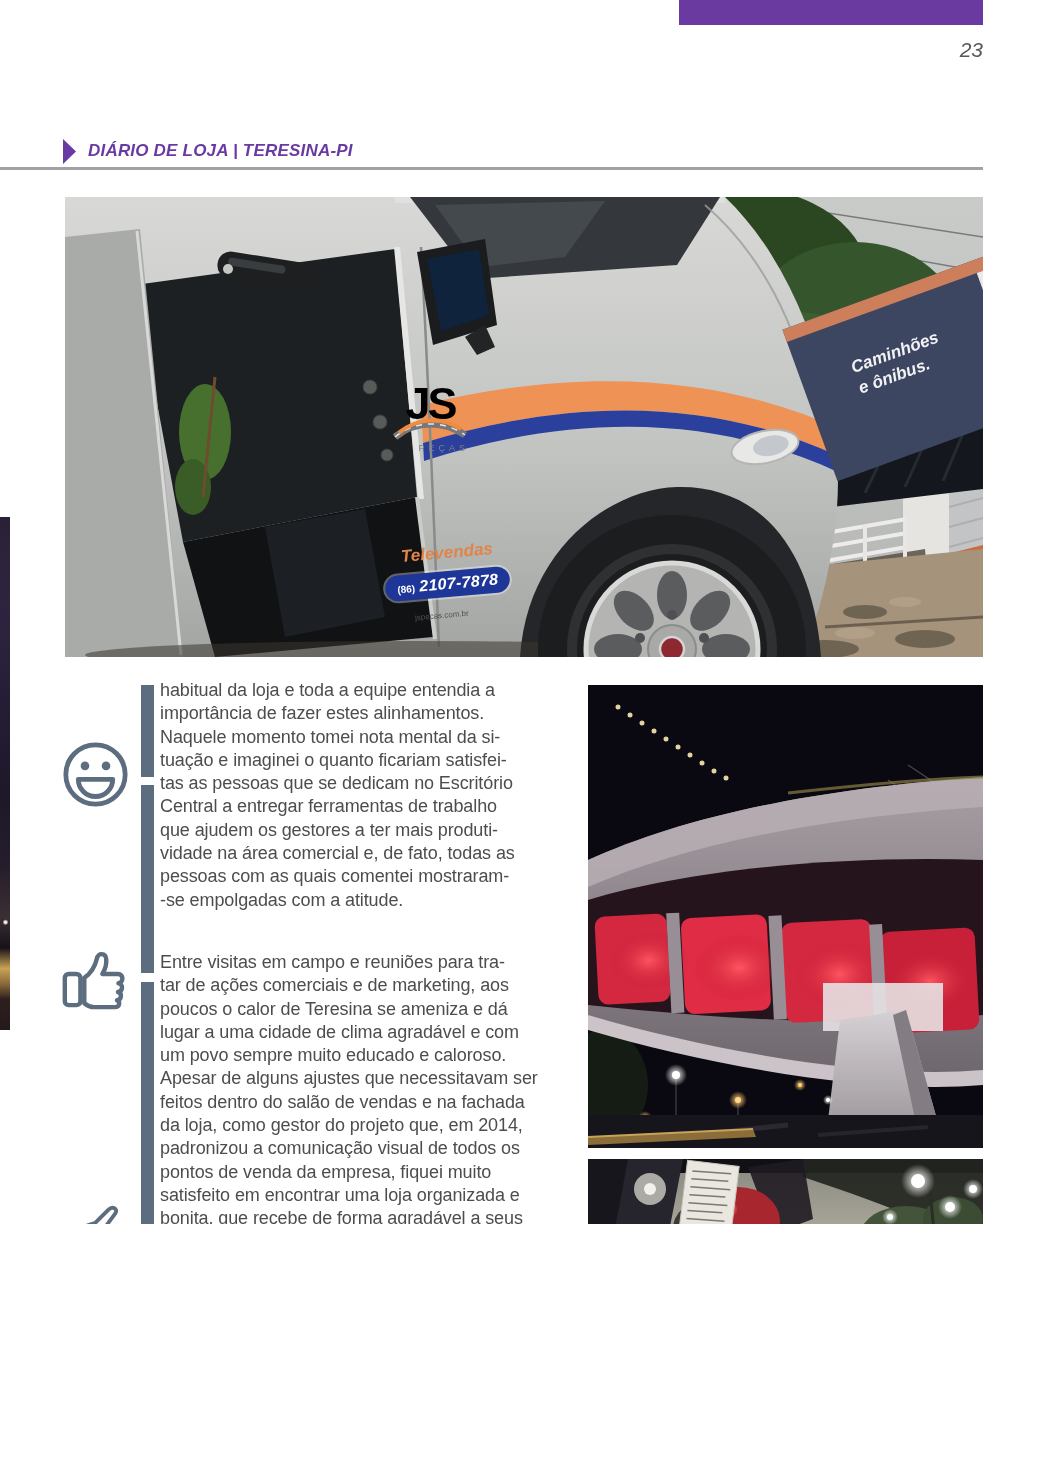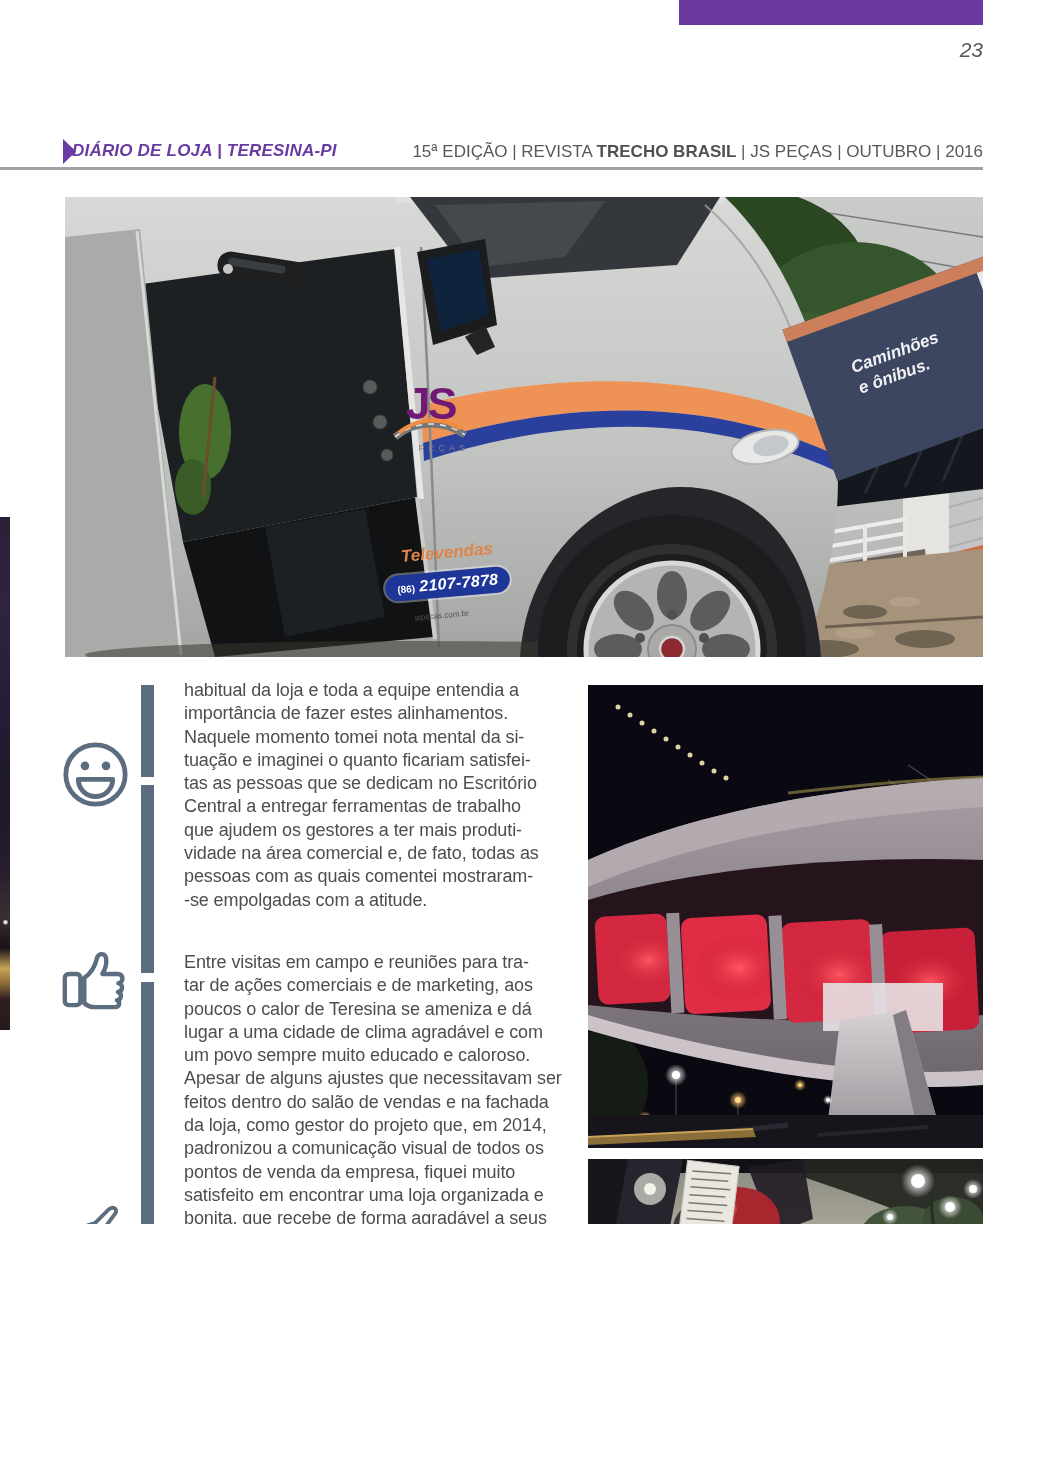--- a/index.html
+++ b/index.html
@@ -4,21 +4,21 @@
 <style>
   html,body{margin:0;padding:0;background:#ffffff;}
   .page{position:relative;width:1046px;height:1224px;background:#ffffff;overflow:hidden;
         font-family:"Liberation Sans", sans-serif;}
   .abs{position:absolute;}
 
   
   .top-bar{left:679px;top:0;width:304px;height:25px;background:#6a3aa0;}
   .page-number{right:63px;top:38px;font-size:21px;font-style:italic;color:#57585a;}
   .section-arrow{left:63px;top:139px;width:14px;height:25px;}
-  .section-title{left:72px;top:141px;font-size:17px;font-weight:bold;font-style:italic;color:#6a3aa3;letter-spacing:.2px;}
+  .section-title{left:88px;top:141px;font-size:17px;font-weight:bold;font-style:italic;color:#6a3aa3;letter-spacing:.2px;}
   .edition-info{right:63px;top:142px;font-size:17px;color:#57585a;white-space:nowrap;}
   .edition-info b{color:#505153;}
   .header-line{left:0;top:167px;width:983px;height:3px;background:#a0a2a5;}
 
   
   .photo{overflow:hidden;}
   .main-photo{left:65px;top:197px;width:918px;height:460px;background:#c2c4c2;}
   .overpass-photo{left:588px;top:685px;width:395px;height:463px;background:#0a0911;}
   .windshield-photo{left:588px;top:1159px;width:395px;height:258px;background:#15141a;}
   .left-sliver{left:0;top:517px;width:10px;height:513px;
@@ -26,27 +26,27 @@
        radial-gradient(circle at 55% 79%, rgba(255,255,255,.95) 0 1px, rgba(255,255,255,0) 3px),
        linear-gradient(180deg,#2b2136 0%,#2e2440 18%,#241c33 40%,#1e1829 55%,#251d2c 68%,#3a2f33 78%,#171218 84%,#c9a255 88%,#8a6a3a 91%,#2e1f1e 94%,#241a1a 100%);}
 
   
   .v-bar{left:141px;width:13px;background:#5b6d7e;}
   .seg1{top:685px;height:92px;} .seg2{top:785px;height:188px;}
   .seg3{top:982px;height:247px;} .seg4{top:1237px;height:178px;}
   .icon{color:#5b6d7e;}
 
   
-  .article{left:184px;top:679px;width:412px;color:#4c4d4f;}
+  .article{left:160px;top:679px;width:412px;color:#4c4d4f;}
   .article p{margin:0;font-size:18px;line-height:23.3px;white-space:pre;letter-spacing:-0.1px;}
   .article p + p{margin-top:39px;}
 
   
   .door-logo{left:326px;top:184px;width:78px;text-align:center;line-height:1;}
-  .door-js{font-size:45px;font-weight:800;color:#701a75;letter-spacing:-3px;}
+  .door-js{font-size:45px;font-weight:800;color:#000000;letter-spacing:-3px;}
   .door-swoosh{left:328px;top:218px;width:74px;height:26px;}
   .door-sub{left:326px;top:246px;width:78px;text-align:right;font-size:9px;color:#7d7f82;letter-spacing:4px;}
   .door-script{left:336px;top:346px;font-size:17px;font-weight:bold;font-style:italic;color:#e0854a;transform:rotate(-5deg);white-space:nowrap;}
   .door-phone{left:320px;top:374px;background:#1e3697;color:#ffffff;border-radius:15px;padding:4px 12px;transform:rotate(-5deg);white-space:nowrap;box-shadow:0 0 0 2px rgba(255,255,255,.35);}
   .door-phone .area{font-size:10px;font-weight:bold;}
   .door-phone .num{font-size:16px;font-weight:bold;font-style:italic;letter-spacing:.3px;}
   .door-site{left:350px;top:414px;font-size:8px;color:#4e5052;transform:rotate(-5deg);}
   .store-sign{left:745px;top:128px;width:330px;height:148px;transform:rotate(-20deg);transform-origin:left center;
       background:#3d4660;border-top:13px solid #cd7f5c;display:flex;}
   .sign-text{flex:1;color:#f2f2f4;font-style:italic;font-weight:bold;font-size:17px;padding:36px 0 0 52px;line-height:1.3;}
@@ -58,21 +58,20 @@
 <div class="page">
 
   <div class="abs top-bar"></div>
 
   <div class="abs page-number">23</div>
 
   <svg class="abs section-arrow" viewBox="0 0 14 25">
     <polygon points="0,0 13,12.5 0,25" fill="#6a3aa3"></polygon>
   </svg>
   <div class="abs section-title">DIÁRIO DE LOJA | TERESINA-PI</div>
-  <div class="abs edition-info"><span>15ª EDIÇÃO | REVISTA </span><b>TRECHO BRASIL</b><span> | JS PEÇAS | OUTUBRO | 2016</span></div>
   <div class="abs header-line"></div>
 
   <div class="abs photo main-photo">
     <svg width="918" height="460" viewBox="0 0 918 460">
       <defs>
         <linearGradient id="sky" x1="0" y1="0" x2="0" y2="1">
           <stop offset="0" stop-color="#c9cbc9"></stop>
             <stop offset="1" stop-color="#b4b6b4"></stop>
         </linearGradient>
         <linearGradient id="silver" x1="0" y1="0" x2="0" y2="1">

